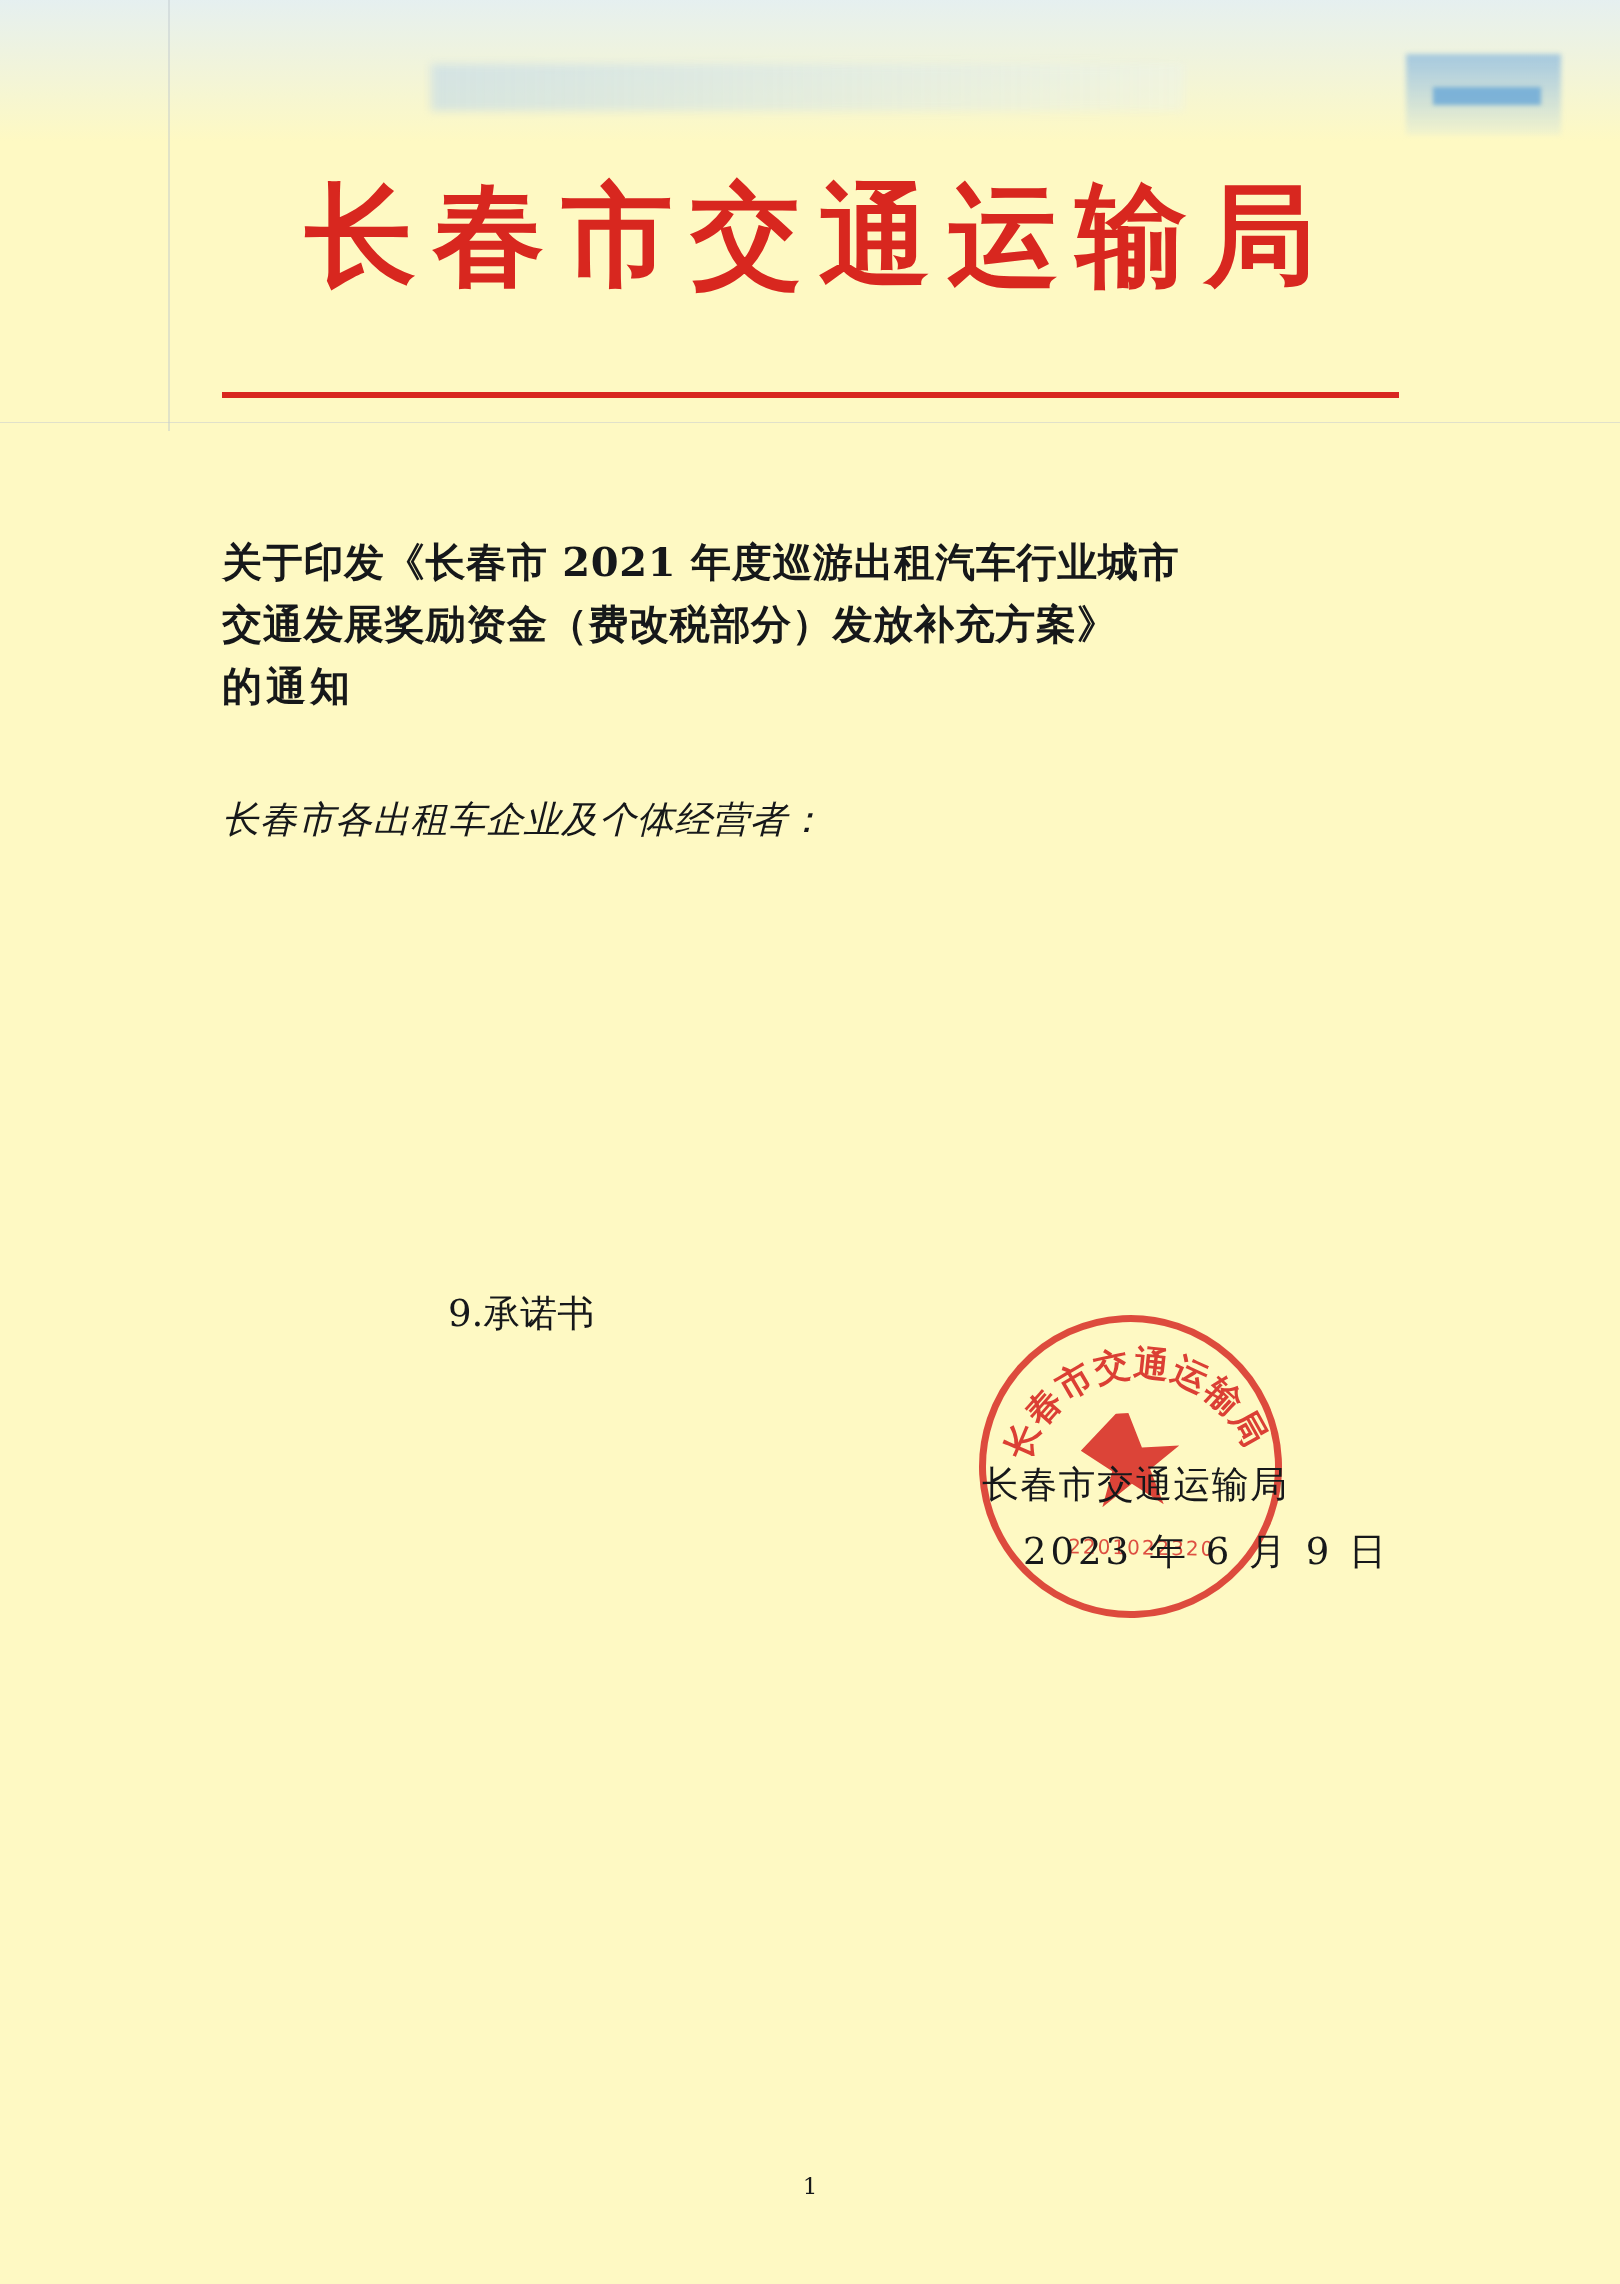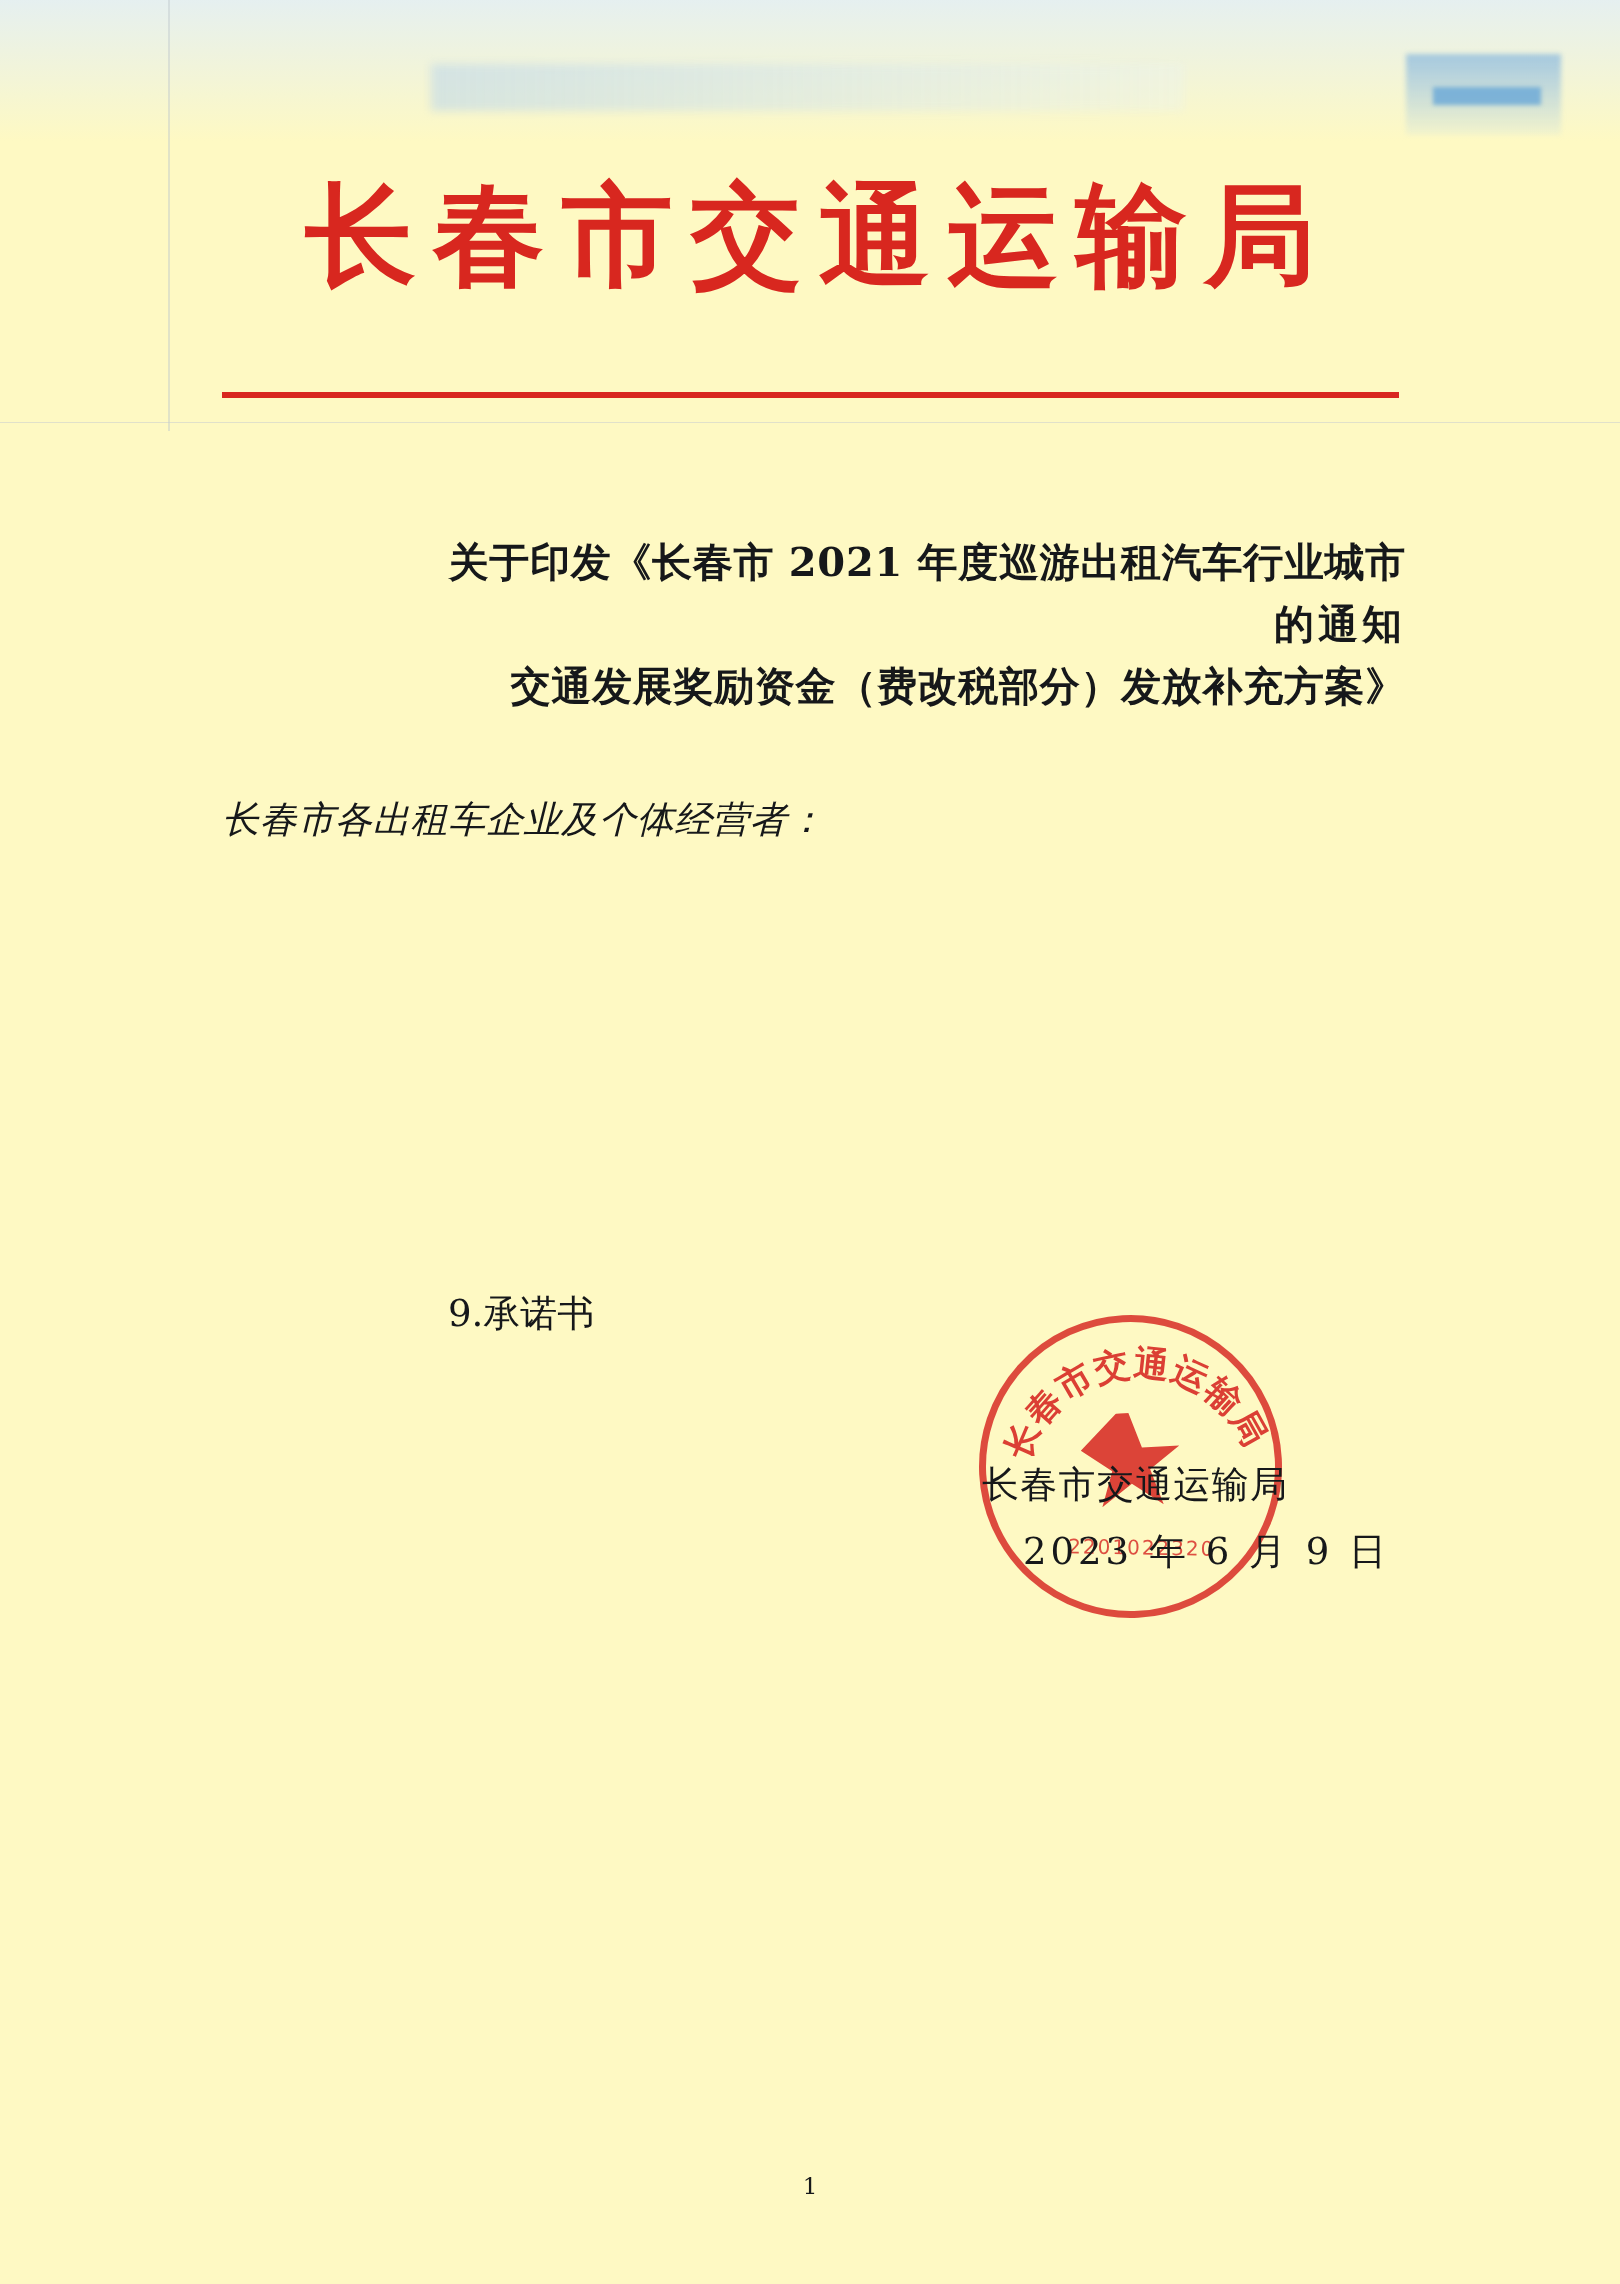--- a/index.html
+++ b/index.html
@@ -104,21 +104,21 @@
     height: 6px;
     background: #d8271f;
   }
 
   
   .doc-title {
     position: absolute;
     left: 222px;
     top: 531px;
     width: 1184px;
-    text-align: right;
+    text-align: left;
     font-size: 40px;
     font-weight: bold;
     line-height: 1.55;
     color: #16181a;
     letter-spacing: 0.7px;
   }
   .doc-title .ln {
     display: block;
     white-space: nowrap;
   }
@@ -261,22 +261,22 @@
   <div class="scan-line-left"></div>
   <div class="scan-line-h"></div>
 
   <div class="letterhead">
     <span class="letterhead-title">长春市交通运输局</span>
   </div>
   <div class="letterhead-rule"></div>
 
   <div class="doc-title">
     <span class="ln ln1">关于印发《长春市 2021 年度巡游出租汽车行业城市</span>
+    <span class="ln ln2">交通发展奖励资金（费改税部分）发放补充方案》</span>
     <span class="ln ln3">的通知</span>
-    <span class="ln ln2">交通发展奖励资金（费改税部分）发放补充方案》</span>
   </div>
 
   <div class="addressee">长春市各出租车企业及个体经营者：</div>
 
 
   <div class="attach-2">9.承诺书</div>
 
   <div class="seal">
     <svg class="seal-arc-text" viewBox="0 0 450 450">
       <defs>

